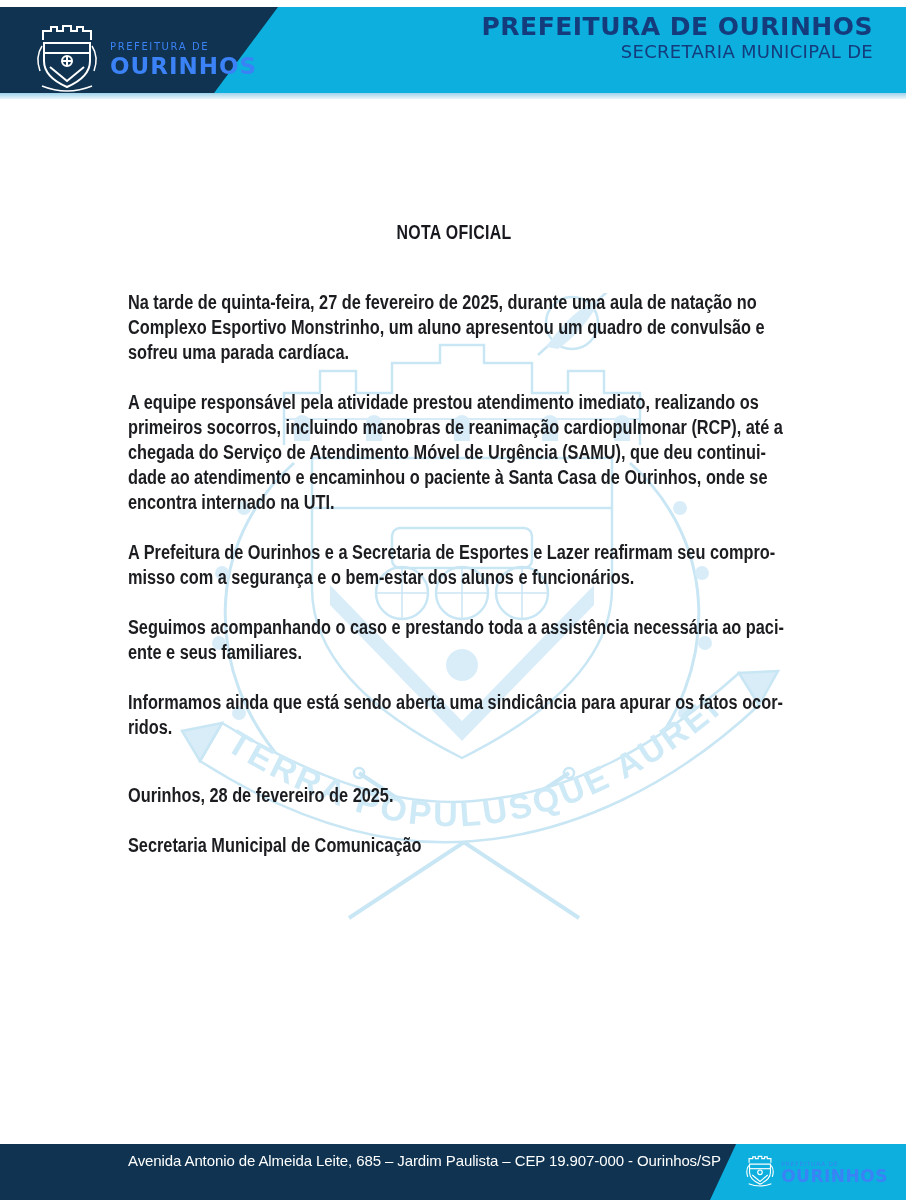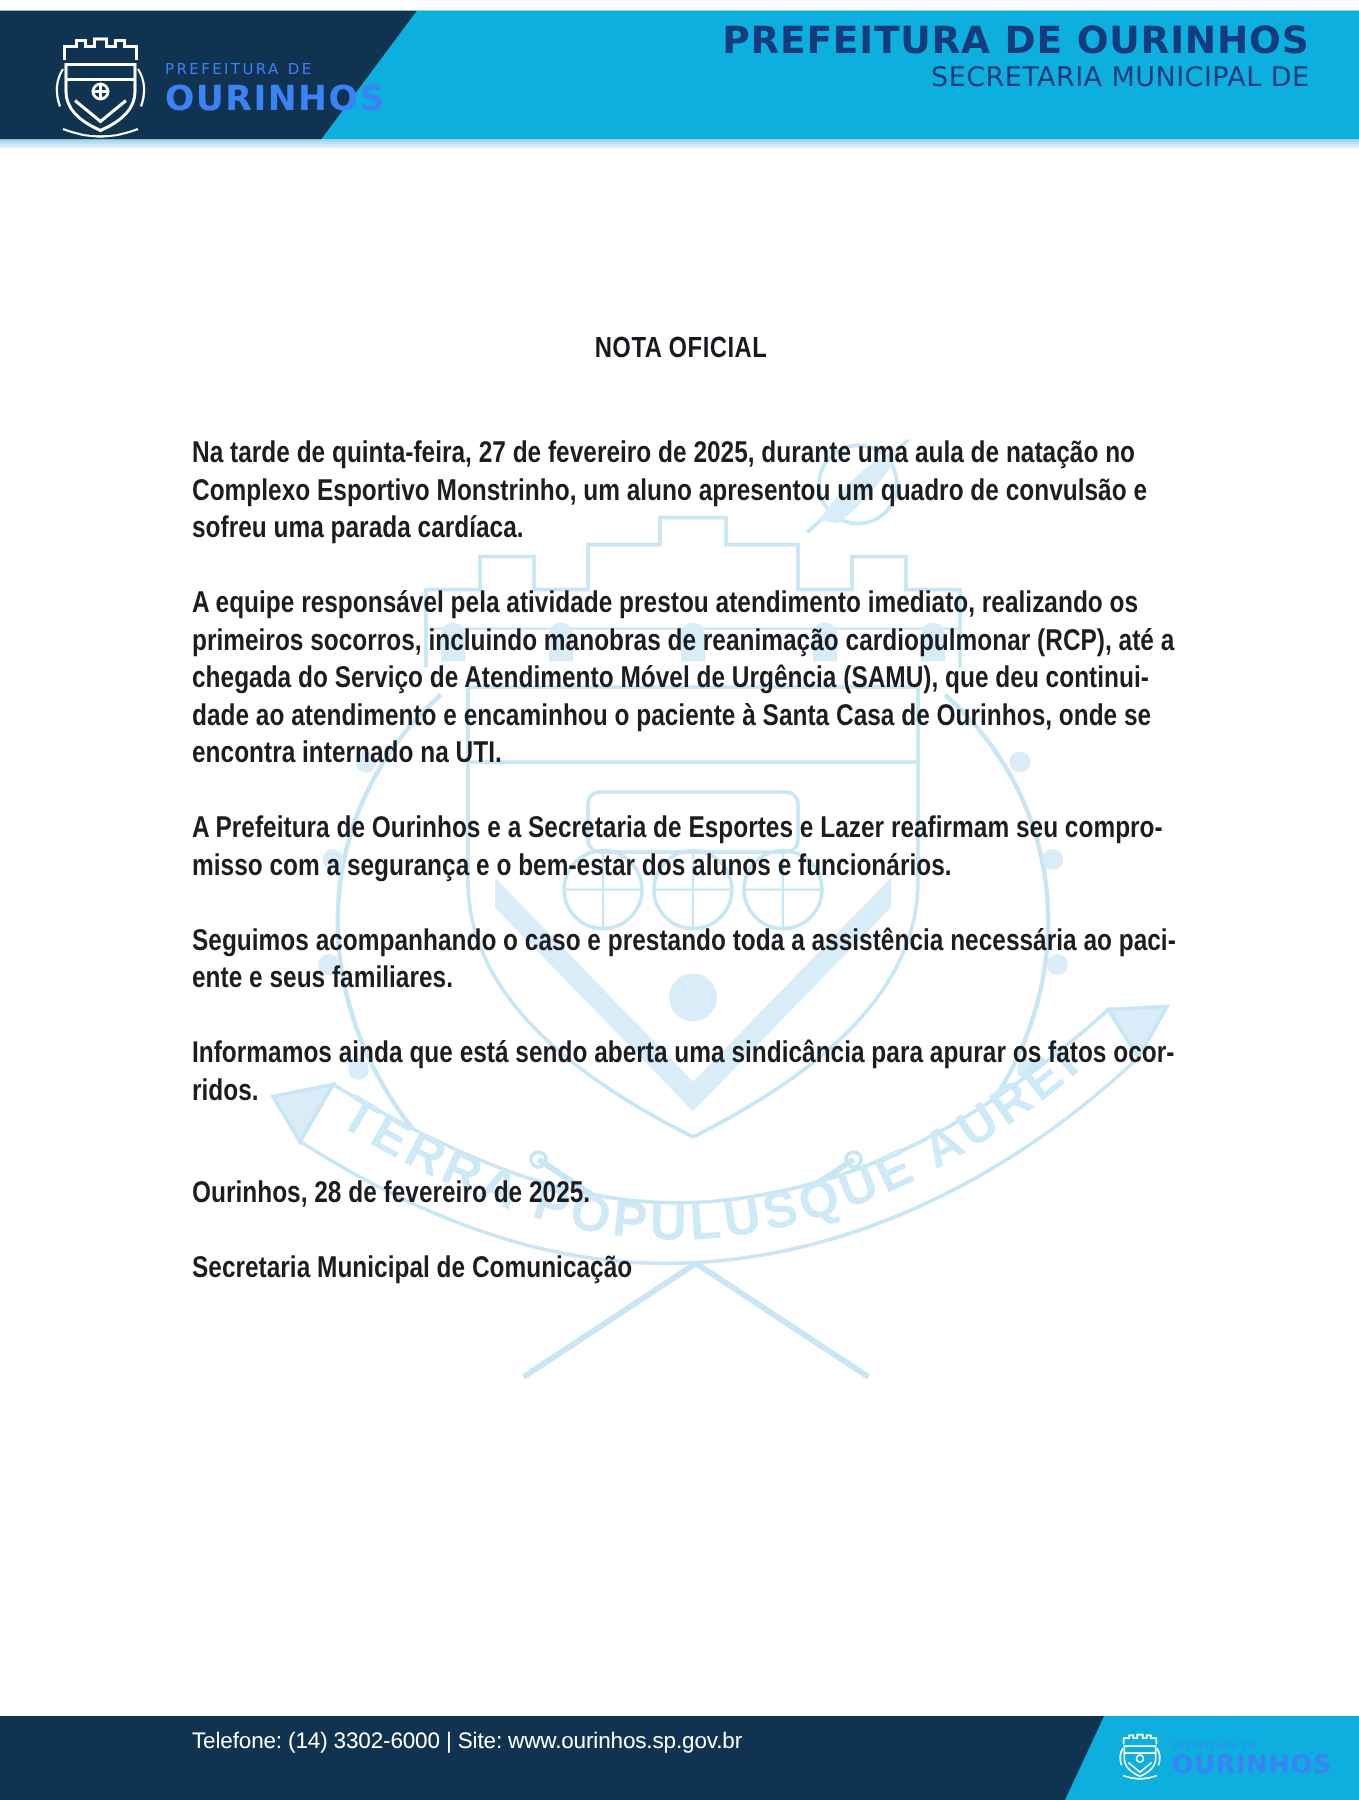--- a/index.html
+++ b/index.html
@@ -152,21 +152,21 @@
 ente e seus familiares.</p>
     <p>Informamos ainda que está sendo aberta uma sindicância para apurar os fatos ocor-
 ridos.</p>
     <p class="date-line">Ourinhos, 28 de fevereiro de 2025.</p>
     <p>Secretaria Municipal de Comunicação</p>
   </div>
 
   <div class="footer">
     <div class="footer-cyan"></div>
     <div class="footer-text">
-      <div>Telefone: (14) 3302-6000 | Site: www.ourinhos.sp.gov.br</div>
+      <div>Avenida Antonio de Almeida Leite, 685 – Jardim Paulista  – CEP 19.907-000 - Ourinhos/SP</div>
     </div>
     <div class="footer-logo">
       <span>
         <svg width="30" height="35" viewBox="0 0 66 76">
           <g stroke="#ffffff" stroke-width="2.5" fill="none">
             <path d="M9,21 V12 h8 v-4 h6 v4 h6 v-5 h8 v5 h6 v-4 h6 v4 h8 v9"></path>
             <path d="M10,24 h46 v18 q0,16 -23,26 q-23,-10 -23,-26 z"></path>
             <path d="M10,34 h46"></path>
             <circle cx="33" cy="42" r="5"></circle>
             <path d="M16,48 L33,62 L50,48"></path>

